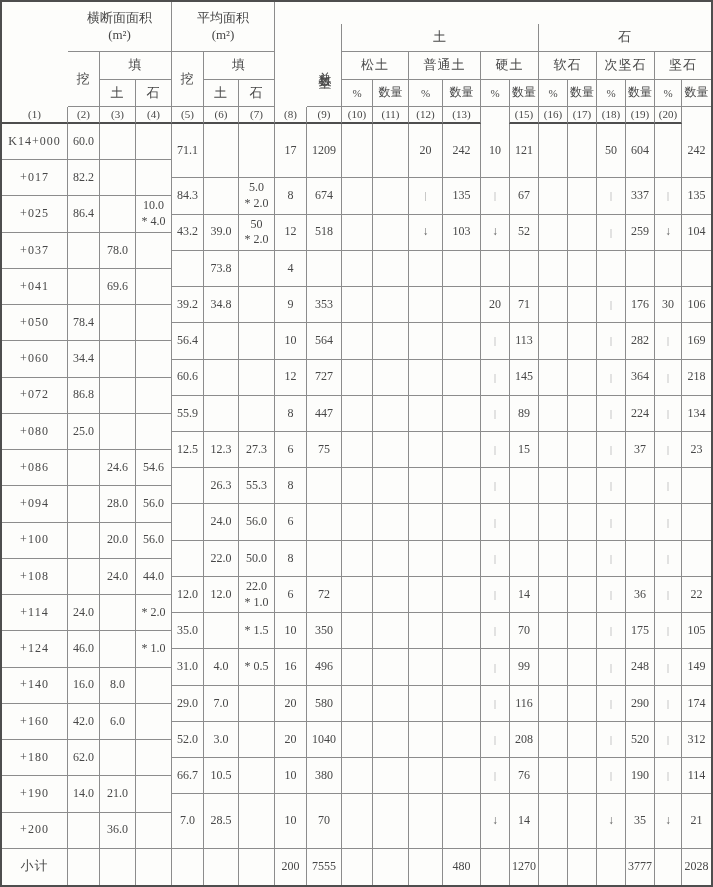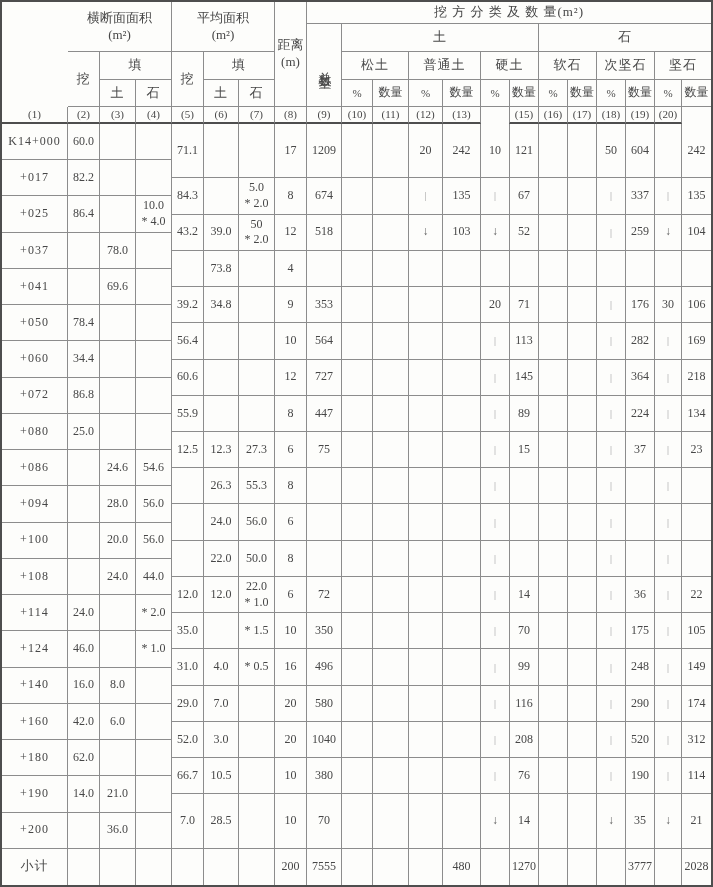--- a/index.html
+++ b/index.html
@@ -39,23 +39,20 @@
 </style>
 </head>
 <body>
 
 <div class="tbl">
 
   <div class="cell h title" style="grid-column:2 / span 3;grid-row:1 / span 2">横断面面积
 (m²)</div>
   <div class="cell h title" style="grid-column:5 / span 3;grid-row:1 / span 2">平均面积
 (m²)</div>
-  <div class="cell h title" style="grid-column:8;grid-row:1 / span 4">距离
-(m)</div>
-  <div class="cell h no-r" style="grid-column:9 / span 13;grid-row:1">挖 方 分 类 及 数 量(m²)</div>
   <div class="cell vert" style="grid-column:9;grid-row:2 / span 3">总数量</div>
   <div class="cell h" style="grid-column:10 / span 6;grid-row:2">土</div>
   <div class="cell h no-r" style="grid-column:16 / span 6;grid-row:2">石</div>
   <div class="cell h" style="grid-column:2;grid-row:3 / span 2">挖</div>
   <div class="cell h" style="grid-column:3 / span 2;grid-row:3">填</div>
   <div class="cell h" style="grid-column:5;grid-row:3 / span 2">挖</div>
   <div class="cell h" style="grid-column:6 / span 2;grid-row:3">填</div>
   <div class="cell h" style="grid-column:3;grid-row:4">土</div>
   <div class="cell h" style="grid-column:4;grid-row:4">石</div>
   <div class="cell h" style="grid-column:6;grid-row:4">土</div>

